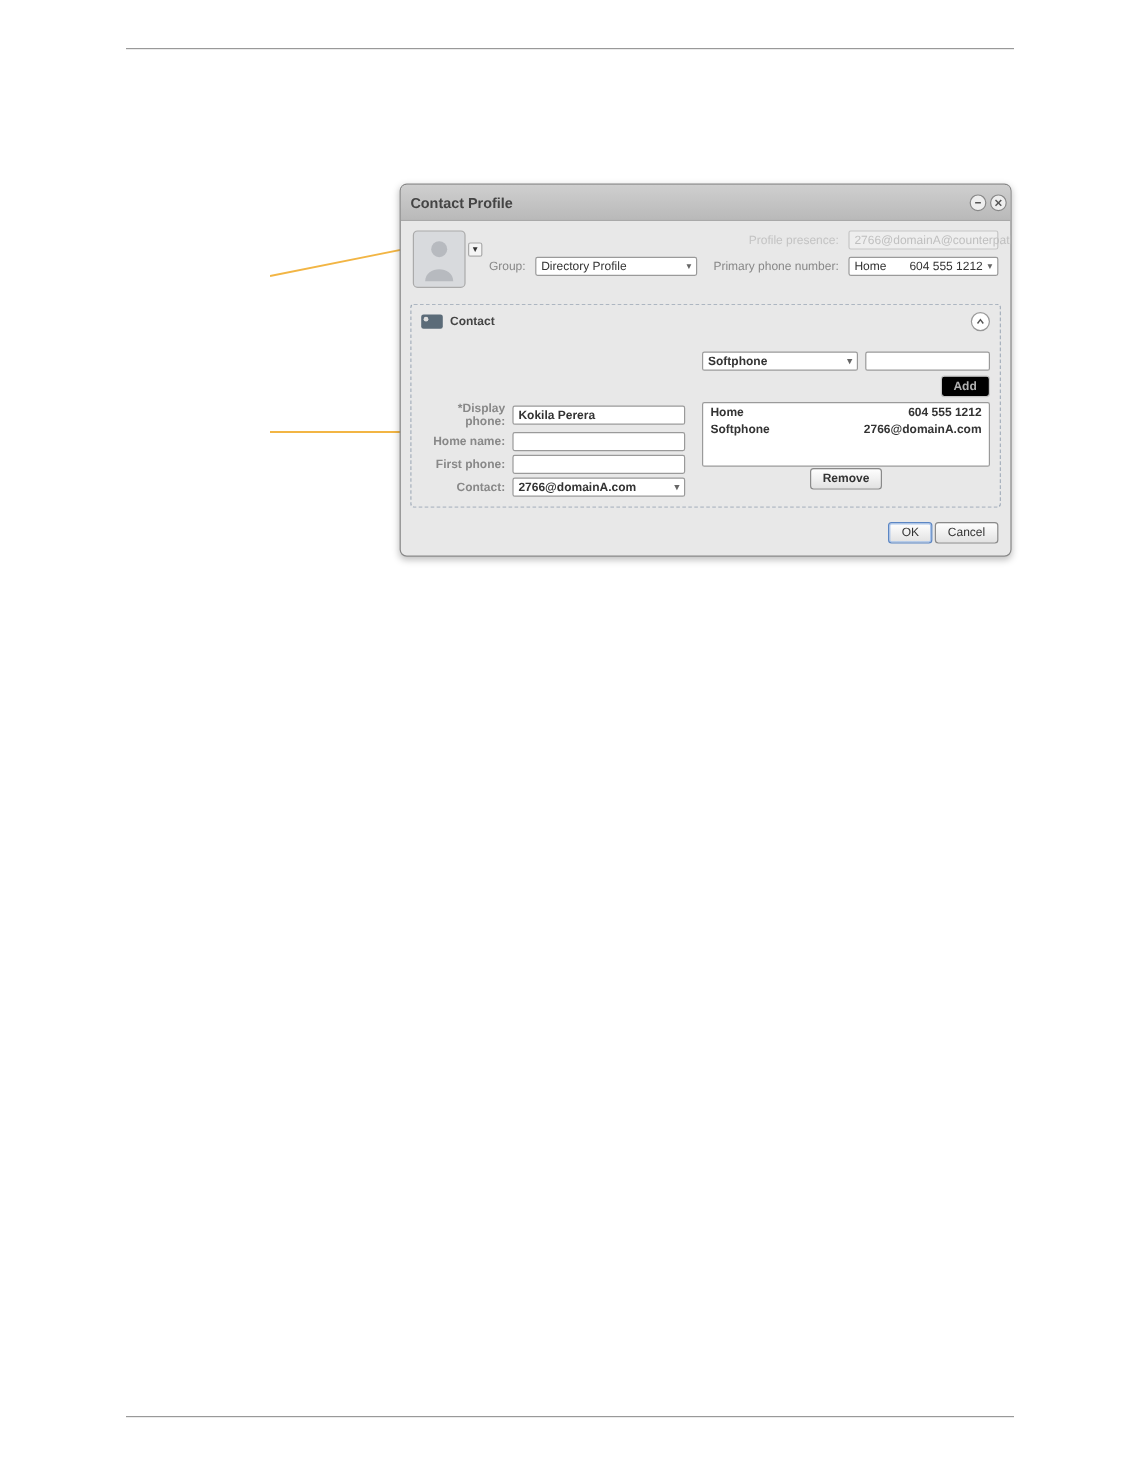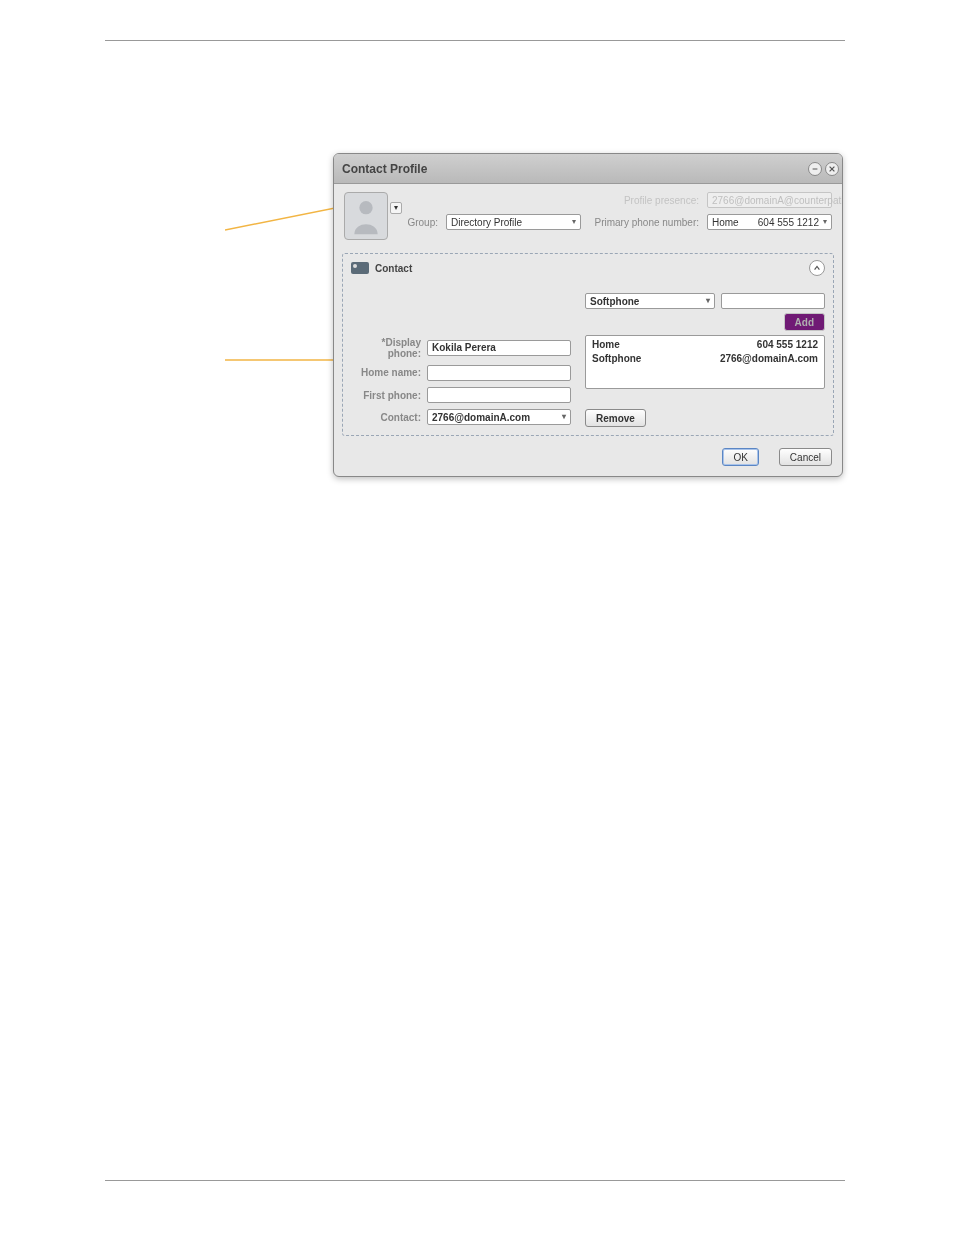--- a/index.html
+++ b/index.html
@@ -98,33 +98,33 @@
   .gb-body { display:grid; grid-template-columns: 220px 1fr; column-gap: 14px; font-weight: bold;}
 
   .gb-right-top { display:flex; gap:6px; margin-bottom:4px; align-items:center;}
   .gb-right-top .combo { flex:0 0 130px;}
   .textin { height:16px; flex:1; border:1px solid #9a9a9a; background:#fff; border-radius:2px;}
   .addrow { display:flex; justify-content:flex-end; margin-bottom:4px;}
   .btn {
     height:18px; padding:0 10px; border:1px solid #8a8a8a; border-radius:3px; background:linear-gradient(#fefefe,#e2e2e2);
     font-size:10px; color:#333; display:flex; align-items:center; justify-content:center;
   }
-  .btn.disabled { color:#b0b0b0; background:#701a75; border-color:#c5c5c5;}
+  .btn.disabled { color:#b0b0b0; background:#000000; border-color:#c5c5c5;}
 
   .fields { display:grid; grid-template-columns: 70px 1fr; row-gap:3px; column-gap:6px; align-items:center;}
   .fields .textin { width:100%;}
   .fields .combo { width:100%;}
 
   .method-list {
     border:1px solid #9a9a9a; background:#fff; border-radius:2px; height:54px; padding:2px 6px;
   }
   .method-row { display:flex; justify-content:space-between; font-size:10px; color:#333; line-height:14px;}
-  .remove-row { display:flex; justify-content:flex-start; margin-top:20px;}
-
-  .footer { display:flex; justify-content:flex-end; gap:20px; padding: 6px 10px 10px;}
+  .remove-row { display:flex; justify-content:center; margin-top:1px;}
+
+  .footer { display:flex; justify-content:flex-end; gap:2px; padding: 6px 10px 10px;}
   .btn.primary { border-color:#5b86c4; box-shadow:0 0 0 1px #a8c3ea inset; }
 </style>
 </head>
 <body>
 
 <div class="page-rule-top"></div>
 <div class="page-rule-bottom"></div>
 
 <svg class="callout-a">
     <line x1="0" y1="32" x2="150" y2="2" stroke="#f2b544" stroke-width="1.5"></line>

